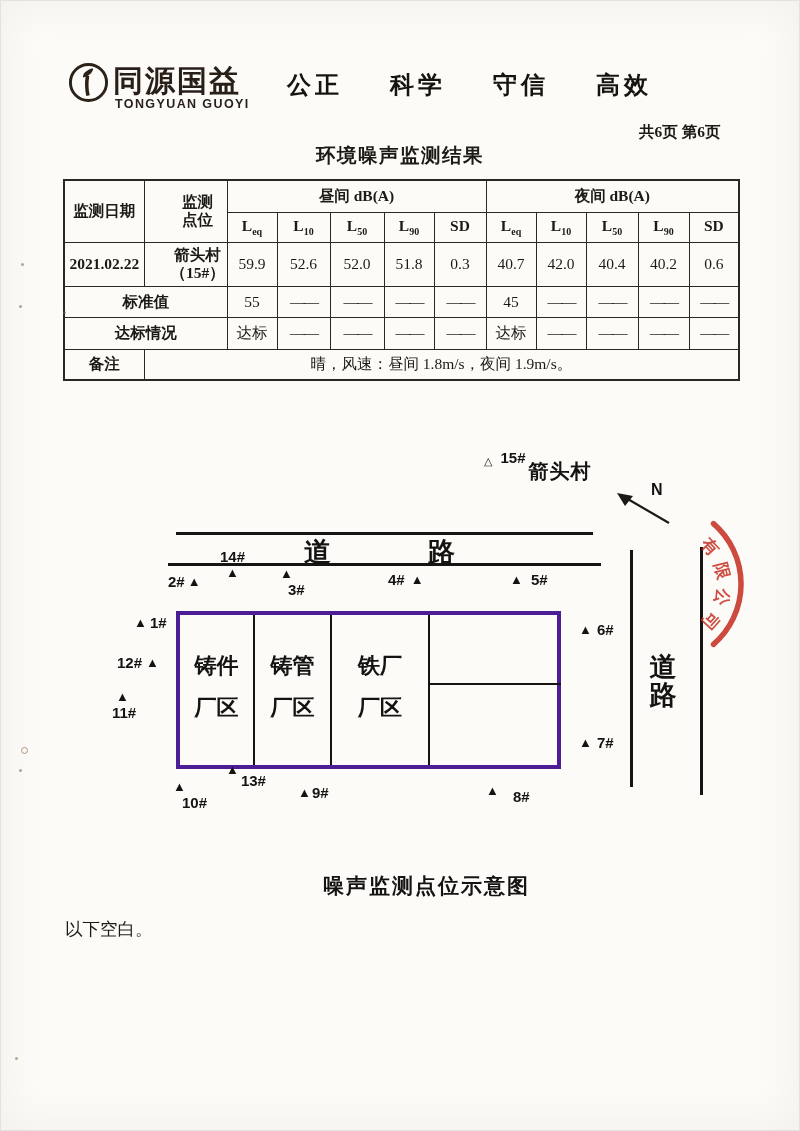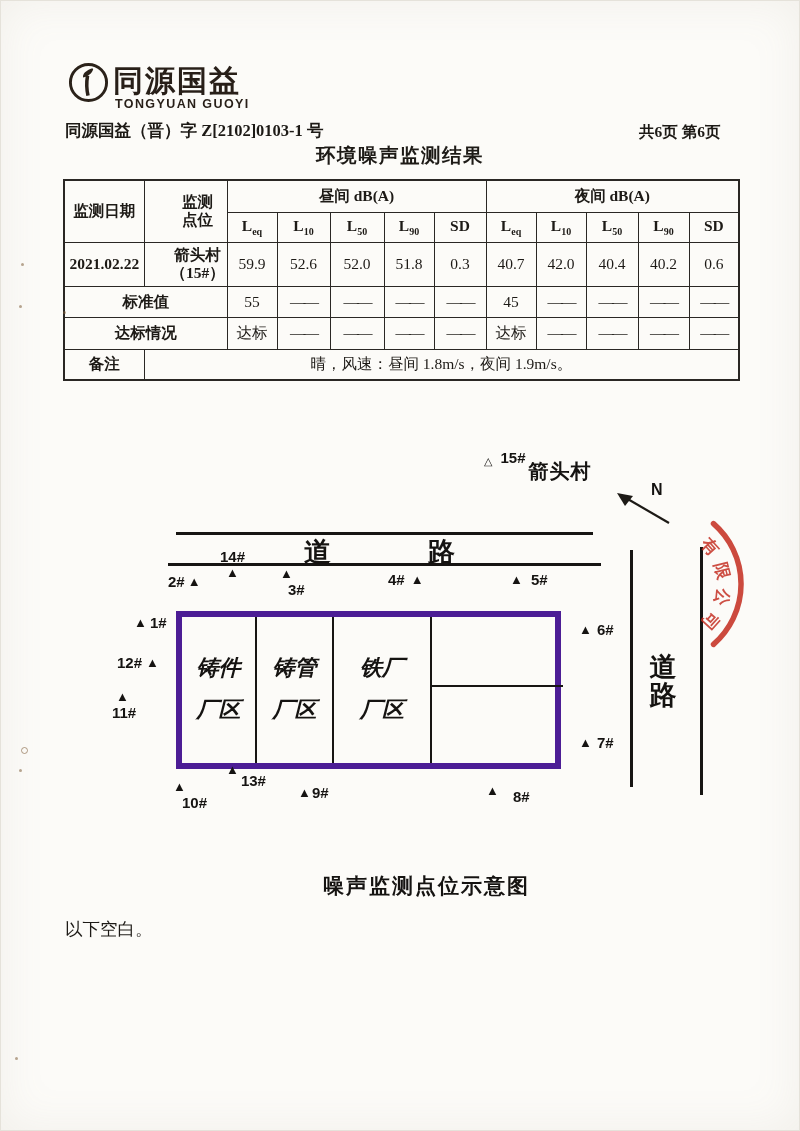--- a/index.html
+++ b/index.html
@@ -46,21 +46,21 @@
   .vname{font-size:20px;font-weight:600;margin-top:12px;margin-left:3px;letter-spacing:1px;}
   .north-label{position:absolute;left:650px;top:480px;font-family:"Liberation Sans",sans-serif;
     font-size:16px;font-weight:700;}
   .hline{position:absolute;height:2.5px;background:#171513;}
   .vline{position:absolute;width:2.5px;background:#171513;}
   .road-top-label{position:absolute;left:303px;top:533px;font-size:27px;font-weight:600;
     letter-spacing:97px;white-space:nowrap;font-family:"Liberation Sans",sans-serif;}
   .road-right-label{position:absolute;left:644px;top:630px;font-size:27px;font-weight:600;
     writing-mode:vertical-rl;letter-spacing:28px;font-family:"Liberation Sans",sans-serif;}
   .fbox{position:absolute;left:175px;top:610px;width:385px;height:158px;
-    border:6px solid #4c1d95;box-sizing:border-box;font-style:italic;}
+    border:4px solid #4c1d95;box-sizing:border-box;}
   .fbox .vd{position:absolute;top:0;width:2px;height:100%;background:#171513;}
   .fbox .office-div{position:absolute;left:248px;top:68px;width:133px;height:2px;background:#171513;}
   .area{position:absolute;top:30px;text-align:center;font-size:22px;font-weight:600;
     line-height:42px;font-family:"Liberation Sans",sans-serif;}
   .office-label{position:absolute;left:248px;top:16px;width:133px;text-align:center;
     font-size:22px;font-weight:600;font-family:"Liberation Sans",sans-serif;}
   .pt{position:absolute;display:flex;align-items:center;gap:3px;
     font-family:"Liberation Sans",sans-serif;font-size:15px;font-weight:600;}
   .pt .tri{font-size:13px;line-height:1;}
   .pt.col{flex-direction:column;align-items:flex-start;gap:1px;}
@@ -83,22 +83,27 @@
 
 <div id="page">
 
   <svg class="logo-svg" viewBox="0 0 44 44">
     <circle cx="22" cy="22" r="18.5" fill="none" stroke="#2b221a" stroke-width="3"></circle>
     <path d="M26 7.5 C19.5 9.5 15.5 13.5 16.5 17 C21.5 16.2 25.5 12.5 26.8 8.8 Z" fill="#2b221a"></path>
     <path d="M21 15 C20 21 20 29 21.5 35.5" stroke="#2b221a" stroke-width="3.6" fill="none"></path>
   </svg>
   <div class="brand-cn">同源国益</div>
   <div class="brand-en">TONGYUAN GUOYI</div>
-
-  <div class="doc-number">同源国益（晋）字 Z[2102]0103-1 号</div>
+  <div class="slogans">
+    <span>公正</span>
+    <span>科学</span>
+    <span>守信</span>
+    <span>高效</span>
+  </div>
+
   <div class="page-info">共6页  第6页</div>
   <div class="doc-title">环境噪声监测结果</div>
 
   <div class="tbl-wrap">
     <table class="results">
       <colgroup>
         <col style="width:80px">
           <col style="width:83px">
         <col style="width:50px">
           <col style="width:53px">

